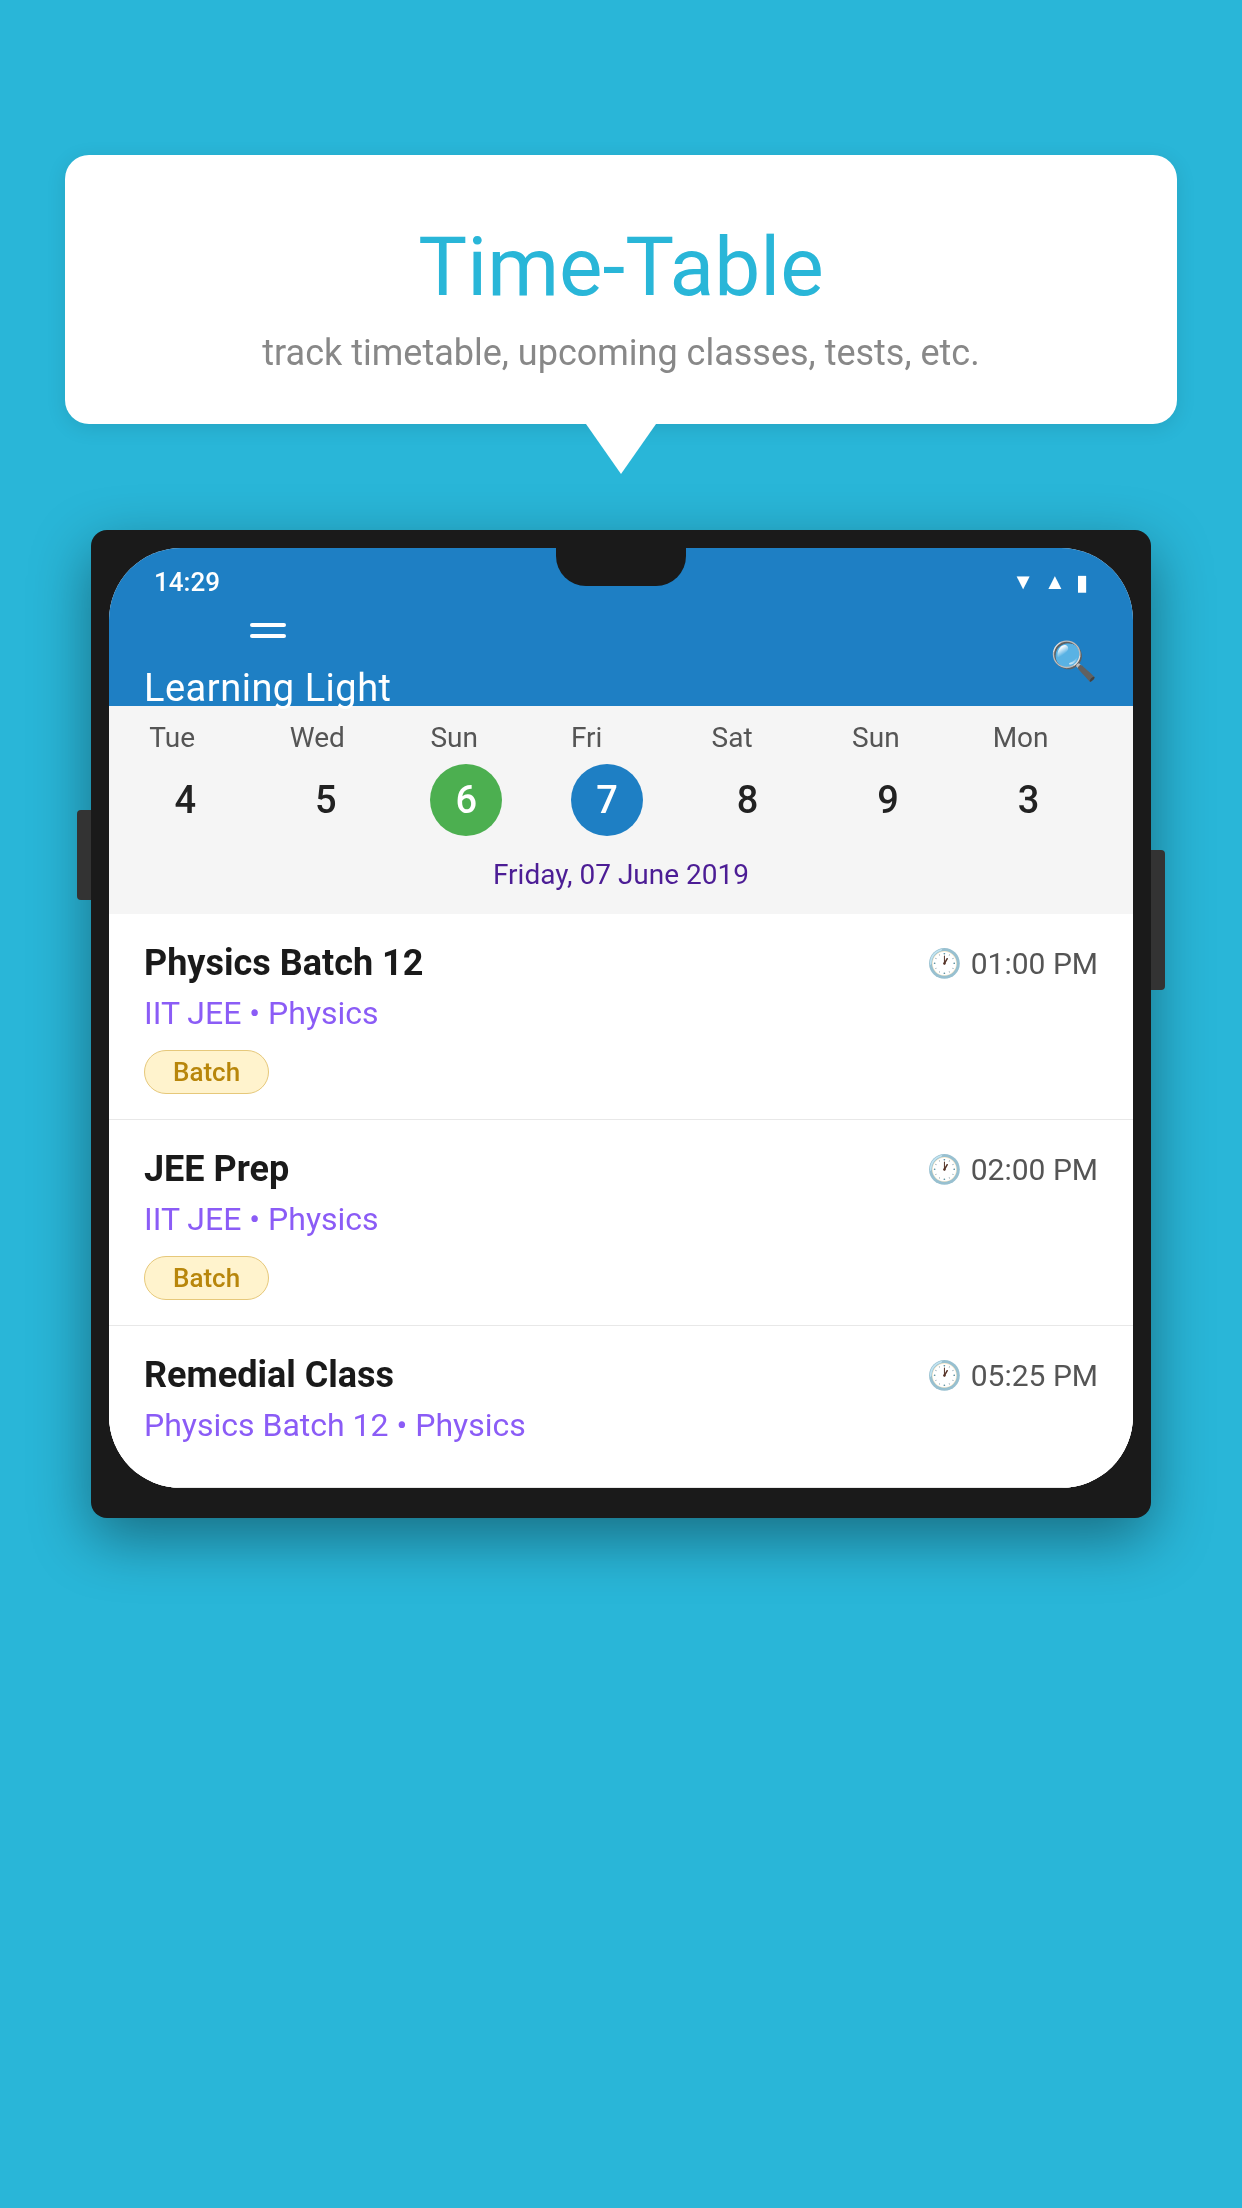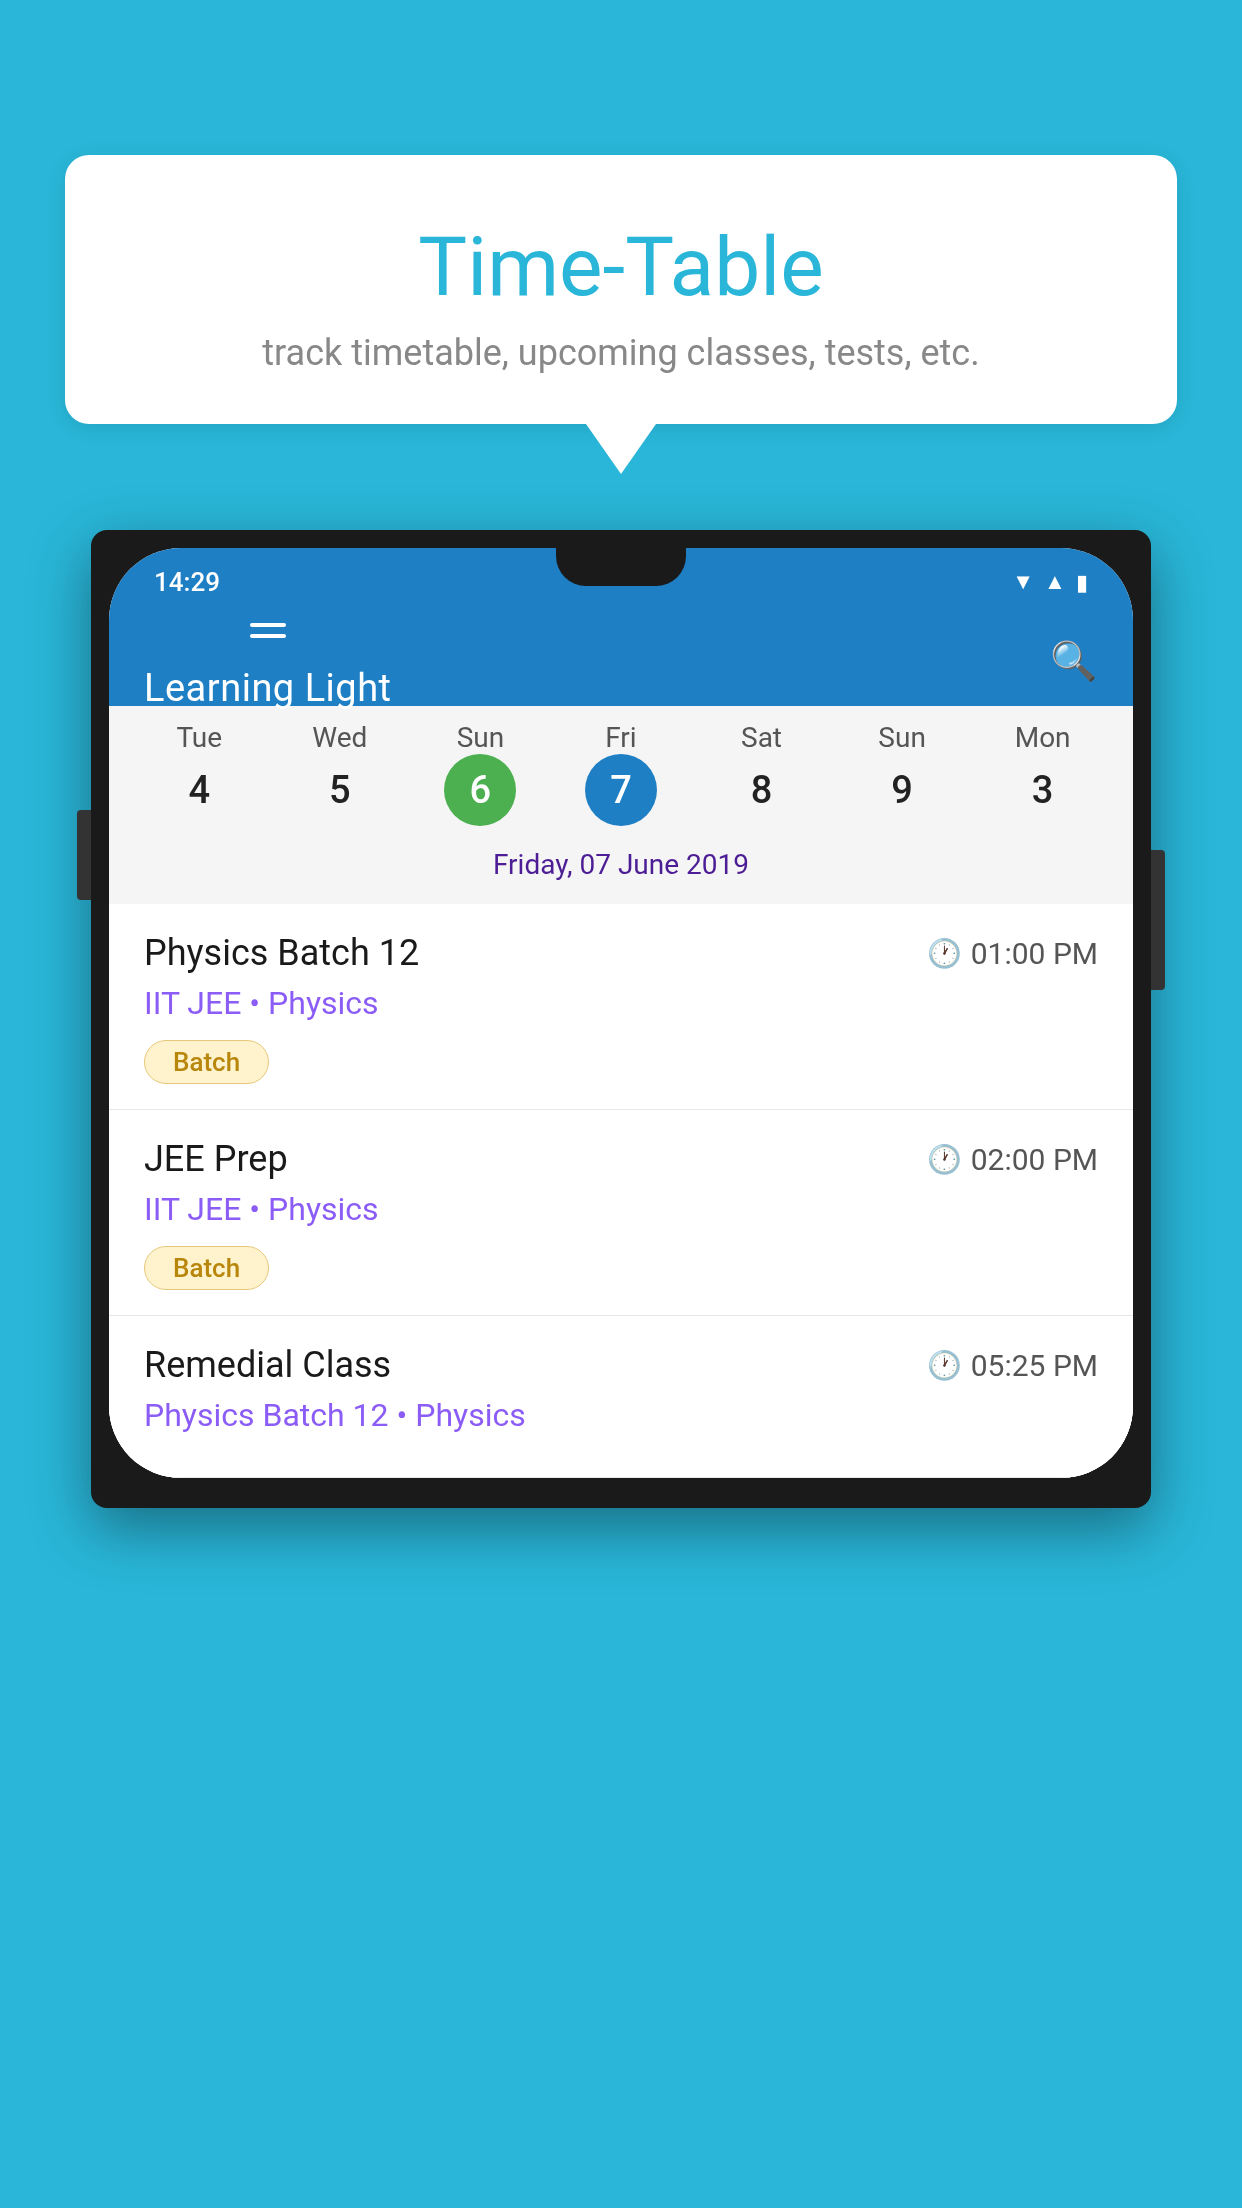--- a/index.html
+++ b/index.html
@@ -203,21 +203,21 @@
     .days-row {
       display: flex;
       justify-content: space-around;
       padding: 0 20px;
       margin-bottom: 10px;
     }
 
     .day-col {
       display: flex;
       flex-direction: column;
-      align-items: center;
+      gap: 10px;
       min-width: 100px;
     }
 
     .day-name {
       font-size: 28px;
       color: #555;
       font-weight: 400;
     }
 
     .day-num {
@@ -262,21 +262,21 @@
 
     .schedule-item-header {
       display: flex;
       justify-content: space-between;
       align-items: center;
       margin-bottom: 10px;
     }
 
     .schedule-item-name {
       font-size: 36px;
-      font-weight: 400;
+      font-weight: 700;
       color: #1a1a1a;
     }
 
     .schedule-item-time {
       display: flex;
       align-items: center;
       gap: 8px;
       font-size: 30px;
       color: #555;
     }

